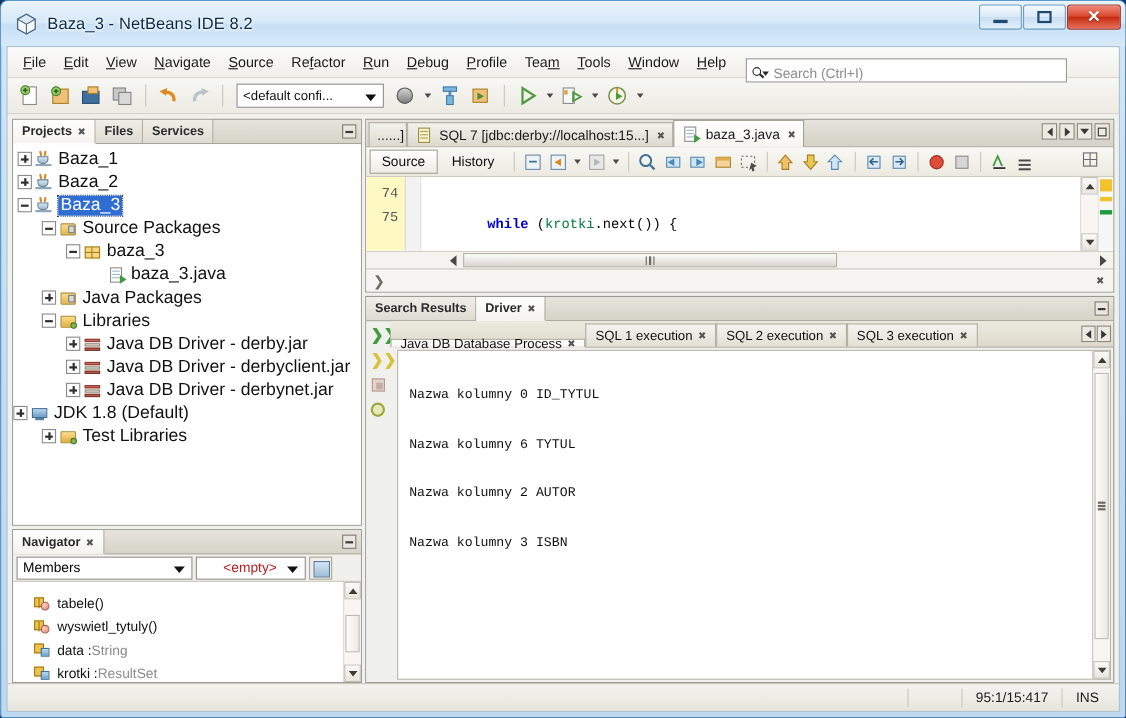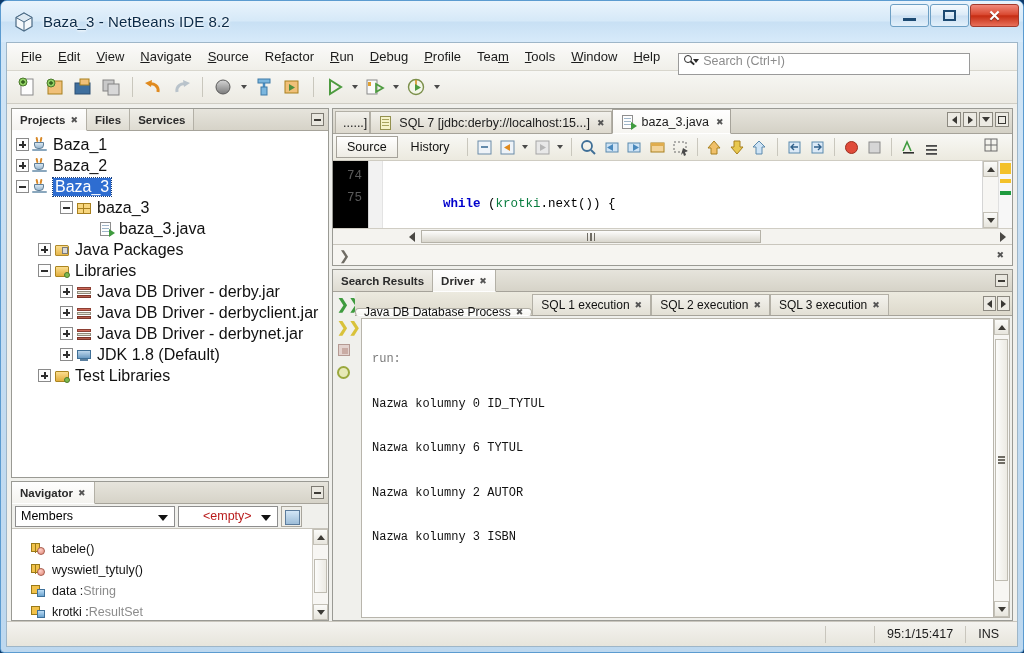--- a/index.html
+++ b/index.html
@@ -71,21 +71,21 @@
     border-bottom:1px solid #d8d6cd;
     padding-left:6px;
   }
   .menu-item {
     padding:4px 8px; font-size:13px; color:#1b1b1b; white-space:nowrap;
   }
   .menu-item u { text-decoration:underline; }
   .searchbox {
     margin-left:10px; flex:1; max-width:292px; height:22px;
     border:1px solid #9a9a9a; background:#fff;
-    display:flex; align-items:flex-start; padding:0 4px;
+    display:flex; align-items:flex-end; padding:0 4px;
     position:relative;
     margin-top:14px;
   }
   .search-ico { width:16px; height:14px; position:relative; flex:0 0 auto; }
   .search-ico .lens {
     position:absolute; left:1px; top:1px; width:8px; height:8px;
     border:1.6px solid #2a2a2a; border-radius:50%;
   }
   .search-ico .handle {
     position:absolute; left:7px; top:8px; width:5px; height:1.6px;
@@ -277,21 +277,21 @@
   }
   .ed-tgl {
     padding:3px 10px; font-size:12.5px; color:#111; border:1px solid transparent;
   }
   .ed-tgl.on { background:linear-gradient(to bottom,#fff,#eeece4); border:1px solid #a5a29a; }
   .eti { width:21px; height:21px; position:relative; display:inline-block; }
   .ed-sep { width:1px; height:18px; background:#c9c7bd; margin:0 4px; }
 
   .ed-body { flex:1; display:flex; min-height:0; background:#fff; position:relative; overflow:hidden; }
   .gutter {
-    width:36px; background:#000000; border-right:1px solid #d5d5d5;
+    width:36px; background:#fef9c3; border-right:1px solid #d5d5d5;
     font-family:"Liberation Mono", monospace; font-size:12.5px; color:#5a5a5a;
     text-align:right; padding-top:4px; flex:0 0 auto;
   }
   .gline { height:22px; line-height:22px; padding-right:6px; }
   .glyphcol { width:14px; background:#f2f2f2; border-right:1px solid #e3e3e3; flex:0 0 auto; }
   .code {
     flex:1; font-family:"Liberation Mono", monospace; font-size:12.5px;
     padding-top:4px; overflow:hidden; white-space:pre; color:#000; min-width:0;
   }
   .cline { height:22px; line-height:22px; }
@@ -314,21 +314,21 @@
   .out-tabs2 {
     height:24px; display:flex; align-items:stretch; position:relative;
     background:linear-gradient(to bottom,#eceadf,#ddd9cc);
     border-bottom:1px solid #a6a39a;
   }
   .otab {
     display:flex; align-items:center; padding:0 8px; font-size:12px; color:#111;
     border:1px solid #b3b0a6; border-bottom:none; margin-top:2px; gap:5px;
     background:linear-gradient(to bottom,#f4f3ee,#e2dfd4);
   }
-  .otab.active { background:linear-gradient(to bottom,#fff,#f7f6f2); margin-top:16px; border-bottom:1px solid #fff; margin-bottom:-1px;border-radius:10px;}
+  .otab.active { background:linear-gradient(to bottom,#fff,#f7f6f2); margin-top:16px; border-bottom:1px solid #fff; margin-bottom:-1px;}
   .otab .x { font-size:9px; color:#555; }
   .out-nav { position:absolute; right:2px; top:4px; display:flex; gap:1px; }
   .onb { width:13px; height:15px; border:1px solid #8c8980; background:#eceae3;
      display:flex; align-items:center; justify-content:center; }
   .onb .lf { border-top:4px solid transparent; border-bottom:4px solid transparent; border-right:5px solid #3a3834; }
   .onb .rt { border-top:4px solid transparent; border-bottom:4px solid transparent; border-left:5px solid #3a3834; }
 
   .out-body { flex:1; display:flex; min-height:0; }
   .out-side { width:22px; background:#f0f0ec; display:flex; flex-direction:column;
      align-items:center; padding-top:3px; gap:5px; flex:0 0 auto; }
@@ -446,20 +446,24 @@
           <polygon points="4,8 11,5 10,12" fill="#e08a1e"></polygon>
         </svg>
       </span>
       <span class="tbi">
         <svg width="25" height="25" viewBox="0 0 25 25">
           <path d="M8 17c-1-6 4-9 9-8" stroke="#b9c3cb" stroke-width="3" fill="none"></path>
           <polygon points="21,8 14,5 15,12" fill="#b9c3cb"></polygon>
         </svg>
       </span>
       <span class="tb-sep"></span>
+      <div class="combo-cfg">
+        <span>&lt;default confi...</span>
+        <span class="arrow"></span>
+      </div>
       <span class="tbi">
         <svg width="25" height="25" viewBox="0 0 25 25">
           <circle cx="12" cy="12" r="7" fill="url(#g1)" stroke="#5a5a5a"></circle>
           <defs>
               <linearGradient id="g1" x1="0" y1="0" x2="0" y2="1">
             <stop offset="0" stop-color="#d6d6d6"></stop>
                 <stop offset="1" stop-color="#7b7b7b"></stop>
               </linearGradient>
             </defs>
         </svg>
@@ -549,20 +553,28 @@
               <span class="texp"></span>
               <span class="ico ico-java">
                 <span class="steam"></span>
                   <span class="steam2"></span>
                   <span class="cup"></span>
                   <span class="saucer"></span>
               </span>
               <span class="tlabel sel">Baza_3</span>
             </div>
 
+            <div class="trow" style="padding-left:26px;">
+              <span class="texp"></span>
+              <span class="ico ico-pkgfolder">
+                <span class="body"></span>
+                  <span class="lock"></span>
+              </span>
+              <span class="tlabel">Source Packages</span>
+            </div>
 
             <div class="trow" style="padding-left:48px;">
               <span class="texp"></span>
               <span class="ico ico-pkg">
                 <span class="body"></span>
                   <span class="v"></span>
                   <span class="h"></span>
               </span>
               <span class="tlabel">baza_3</span>
             </div>
@@ -620,21 +632,21 @@
             <div class="trow" style="padding-left:48px;align-items:center;">
               <span class="texp plus"></span>
               <span class="ico ico-jar">
                 <span class="b1"></span>
                   <span class="b2"></span>
                   <span class="b3"></span>
               </span>
               <span class="tlabel">Java DB Driver - derbynet.jar</span>
             </div>
 
-            <div class="trow" style="padding-left:48px;">
+            <div class="trow" style="">
               <span class="texp plus"></span>
               <span class="ico ico-jdk">
                 <span class="scr"></span>
                   <span class="base"></span>
               </span>
               <span class="tlabel">JDK 1.8 (Default)</span>
             </div>
 
             <div class="trow" style="padding-left:26px;">
               <span class="texp plus"></span>
@@ -945,21 +957,20 @@
                       <span class="lf"></span>
                     </div>
                   <div class="onb">
                       <span class="rt"></span>
                     </div>
                 </div>
               </div>
 
               <div style="flex:1; display:flex; min-height:0; padding:2px 2px 2px 6px;">
                 <div class="console">
-                  <div class="cl dim">run:</div>
                   <div class="cl">Nazwa kolumny 0 ID_TYTUL</div>
                   <div class="cl">Nazwa kolumny 6 TYTUL</div>
                   <div class="cl">Nazwa kolumny 2 AUTOR</div>
                   <div class="cl">Nazwa kolumny 3 ISBN</div>
                   <div class="cl">&nbsp;</div>
                   
                   
                   
                   
                   

